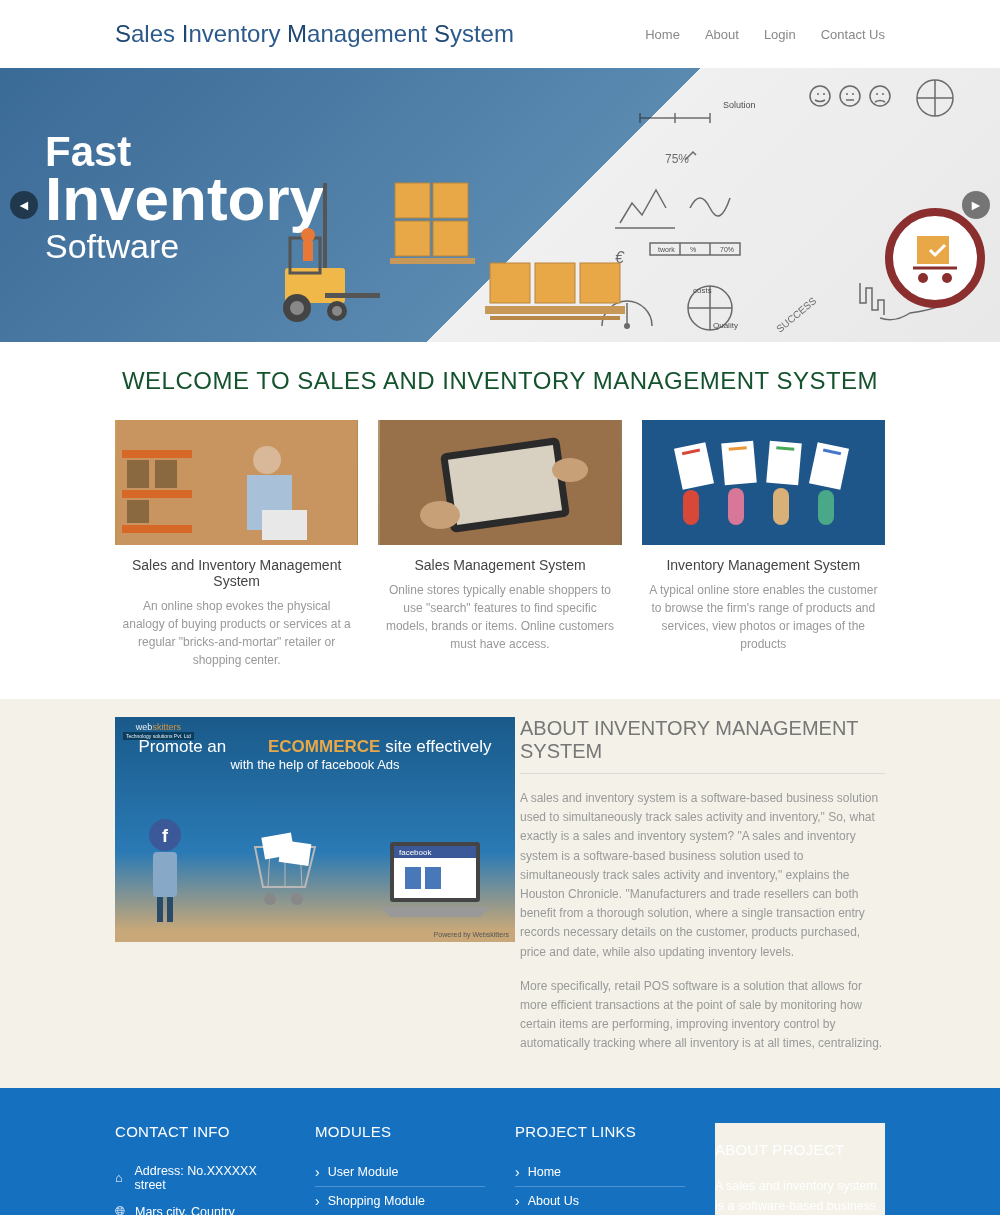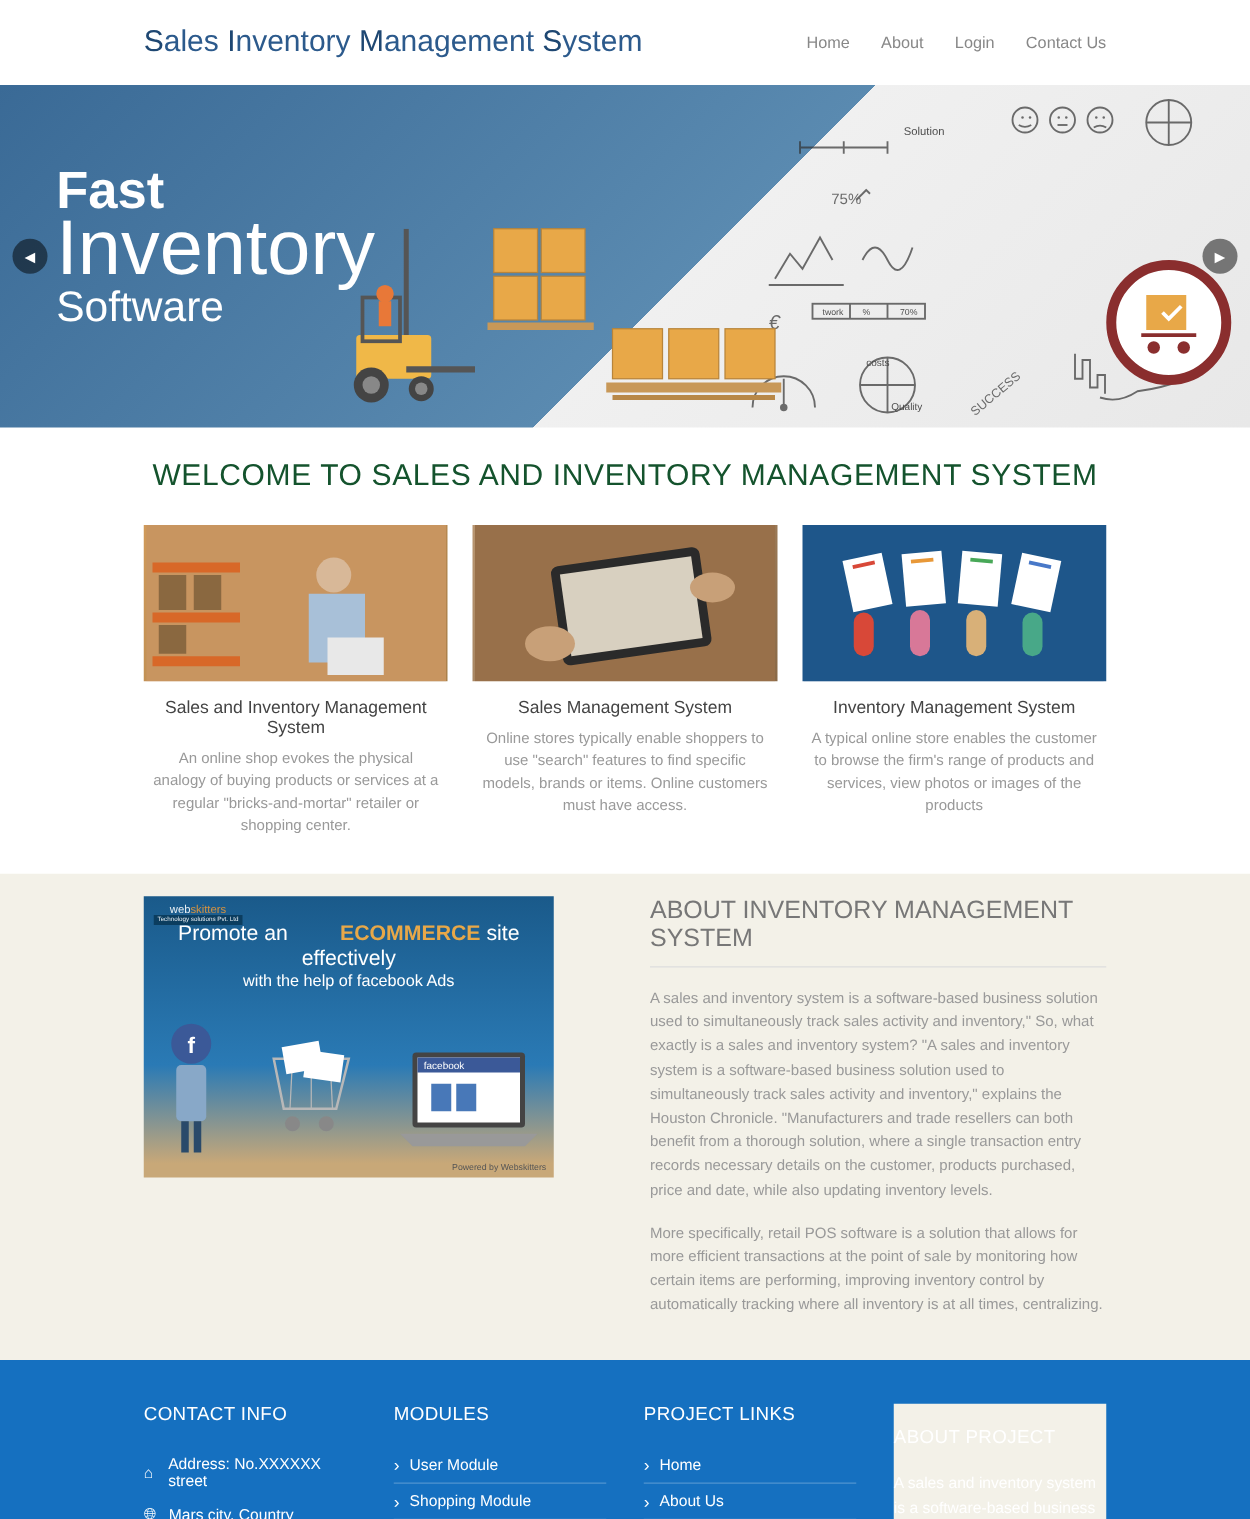--- a/index.html
+++ b/index.html
@@ -12,21 +12,21 @@
 .header .container { display: flex; justify-content: space-between; align-items: center; }
 .logo { font-size: 24px; font-weight: 400; color: #2c5a8c; }
 .logo .cap { color: #1e4772; font-weight: 500; }
 .nav-menu { display: flex; gap: 25px; list-style: none; }
 .nav-menu a { color: #888; text-decoration: none; font-size: 13px; cursor: pointer; }
 
 
 .hero { position: relative; height: 274px; background: linear-gradient(135deg, #3a6a96 0%, #5a8ab0 55%, #f0f0f0 55%, #e8e8e8 100%); overflow: hidden; }
 .hero-text { position: absolute; left: 45px; top: 65px; color: #fff; }
 .hero-text .l1 { font-size: 42px; font-weight: bold; line-height: 0.9; }
-.hero-text .l2 { font-size: 62px; font-weight: normal; line-height: 0.9; }
+.hero-text .l2 { font-size: 62px; font-weight: bold; line-height: 0.9; }
 .hero-text .l3 { font-size: 34px; font-weight: 300; }
 .forklift { position: absolute; left: 275px; top: 115px; }
 .boxes1 { position: absolute; left: 385px; top: 110px; }
 .boxes2 { position: absolute; left: 480px; top: 190px; }
 .cart-badge { position: absolute; right: 15px; top: 140px; width: 100px; height: 100px; background: #fff; border: 8px solid #8a2e2e; border-radius: 50%; display:flex; align-items:center; justify-content:center; }
 .doodles { position: absolute; right: 0; top: 0; width: 42%; height: 100%; opacity: 0.7; }
 .doodle-line { stroke:#333; stroke-width:1.5; fill:none; }
 .arrow { position: absolute; top: 50%; transform: translateY(-50%); width: 28px; height: 28px; background: rgba(0,0,0,0.5); border-radius: 50%; color: #fff; display: flex; align-items: center; justify-content: center; cursor: pointer; font-size: 14px; }
 .arrow.prev { left: 10px; }
 .arrow.next { right: 10px; }
@@ -40,21 +40,21 @@
 .card .img.c1 { background: linear-gradient(135deg,#d09a5a 0%,#a8804a 100%); }
 .card .img.c2 { background: linear-gradient(135deg,#b89570 0%,#8a6a48 100%); }
 .card .img.c3 { background: #1e568a; }
 .card h4 { font-size: 14px; font-weight: 400; color: #444; margin-bottom: 8px; }
 .card p { font-size: 12px; color: #999; line-height: 1.5; padding: 0 6px; }
 
 
 .about { background: #f3f1e8; padding: 18px 0 35px; }
 .about .row { display: flex; gap: 25px; }
 .about .img-col { width: 380px; flex-shrink: 0; }
-.promo { width: 328px; height: 225px; background: linear-gradient(180deg,#1a5a8a 0%,#2a7ab5 60%,#c8a878 95%); position: relative; color:#fff; text-align:center; padding-top:20px; font-size:17px; }
+.promo { width: 400px; height: 225px; background: linear-gradient(180deg,#1a5a8a 0%,#2a7ab5 60%,#c8a878 95%); position: relative; color:#fff; text-align:center; padding-top:20px; font-size:17px; }
 .promo .orange { color: #e8a848; font-weight: bold; margin-left: 37px; }
 .promo-items { position:absolute; bottom:15px; left:0; right:0; display:flex; justify-content:space-around; align-items:flex-end; }
 .about .txt-col h3 { color: #777; font-size: 20px; font-weight: 400; margin-bottom: 10px; padding-bottom: 10px; border-bottom: 1px solid #ddd; }
 .about .txt-col p { font-size: 12px; color: #999; line-height: 1.6; margin-top: 15px; }
 
 
 .footer { background: #1570c0; color: #fff; padding: 35px 0 25px; }
 .footer .cols { display: flex; gap: 30px; }
 .footer .col { flex: 1; }
 .footer h4 { font-size: 15px; font-weight: 500; margin-bottom: 18px; letter-spacing: 0.3px; }

